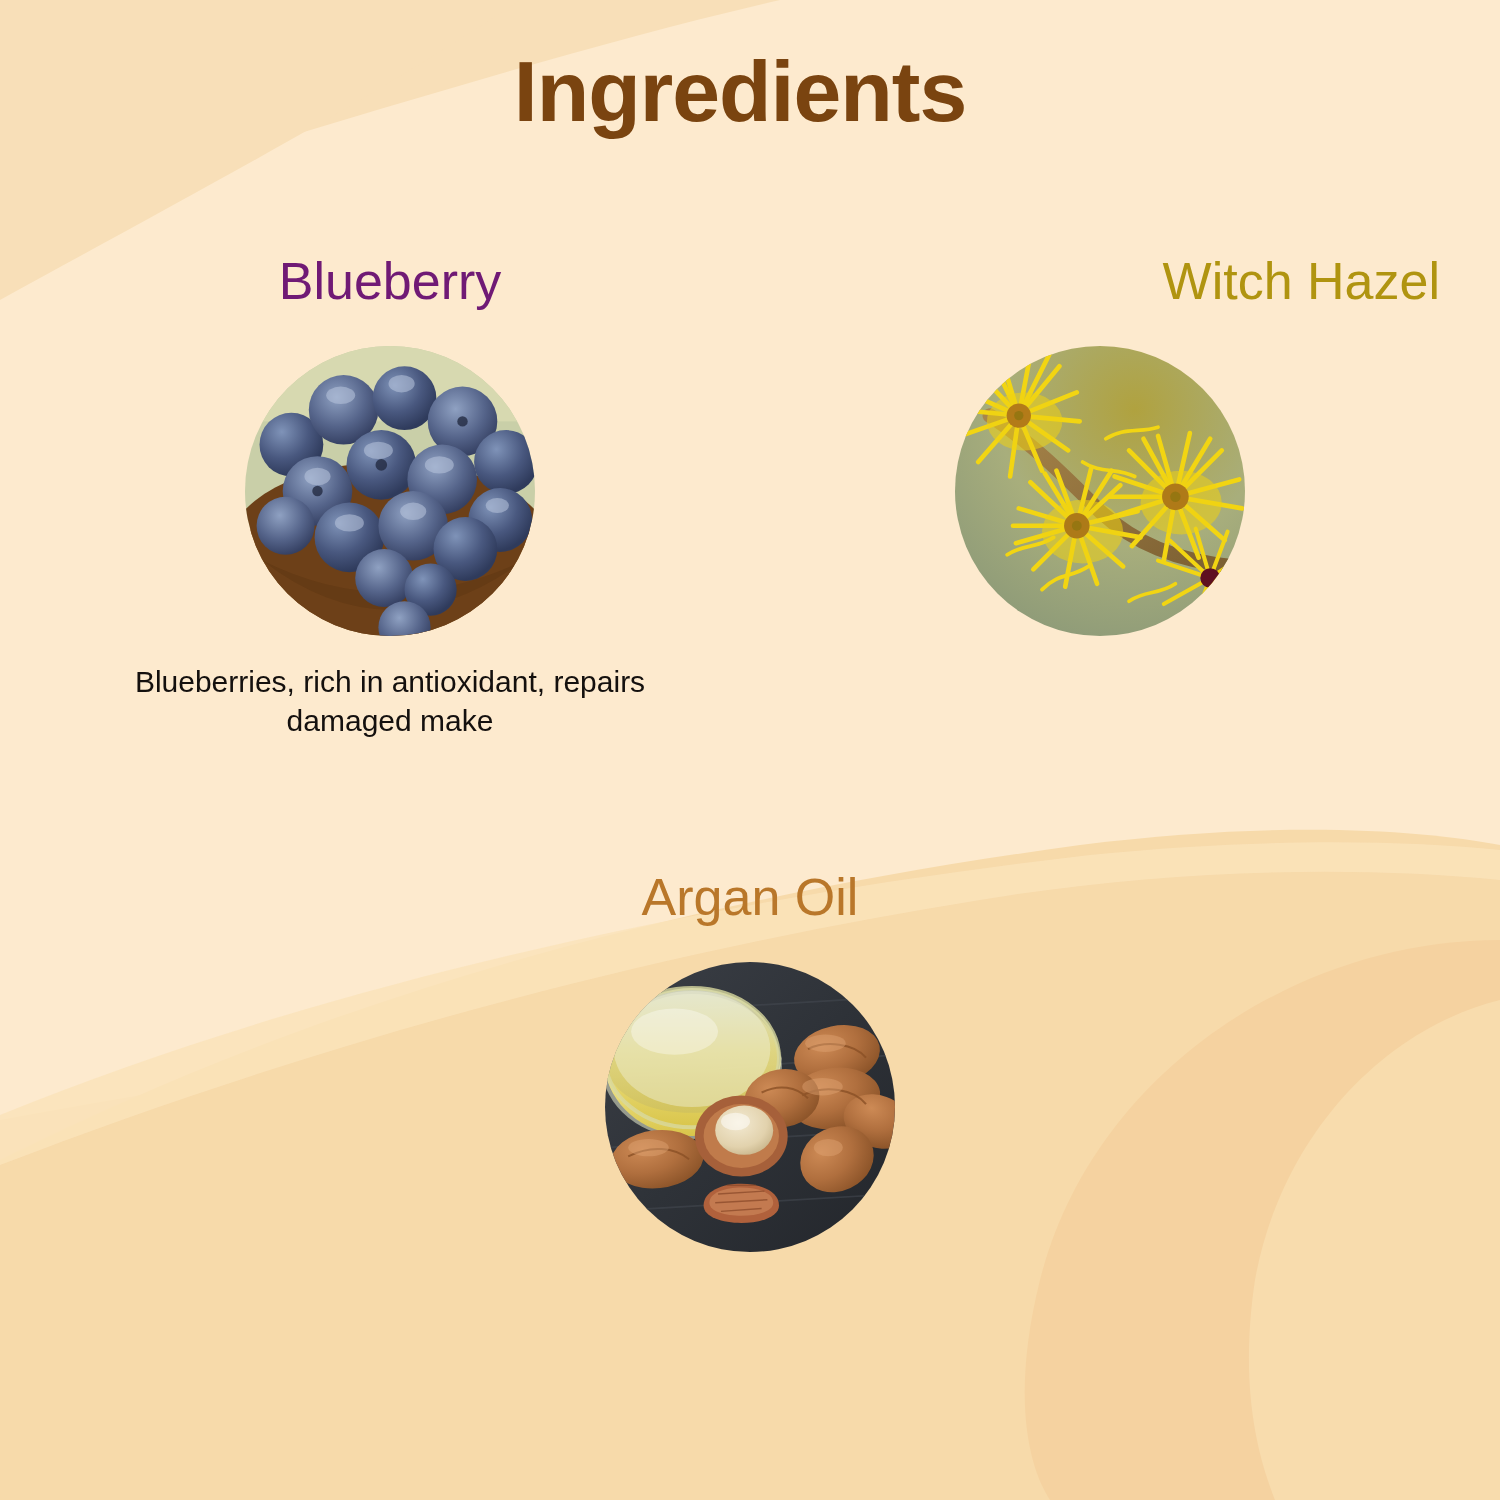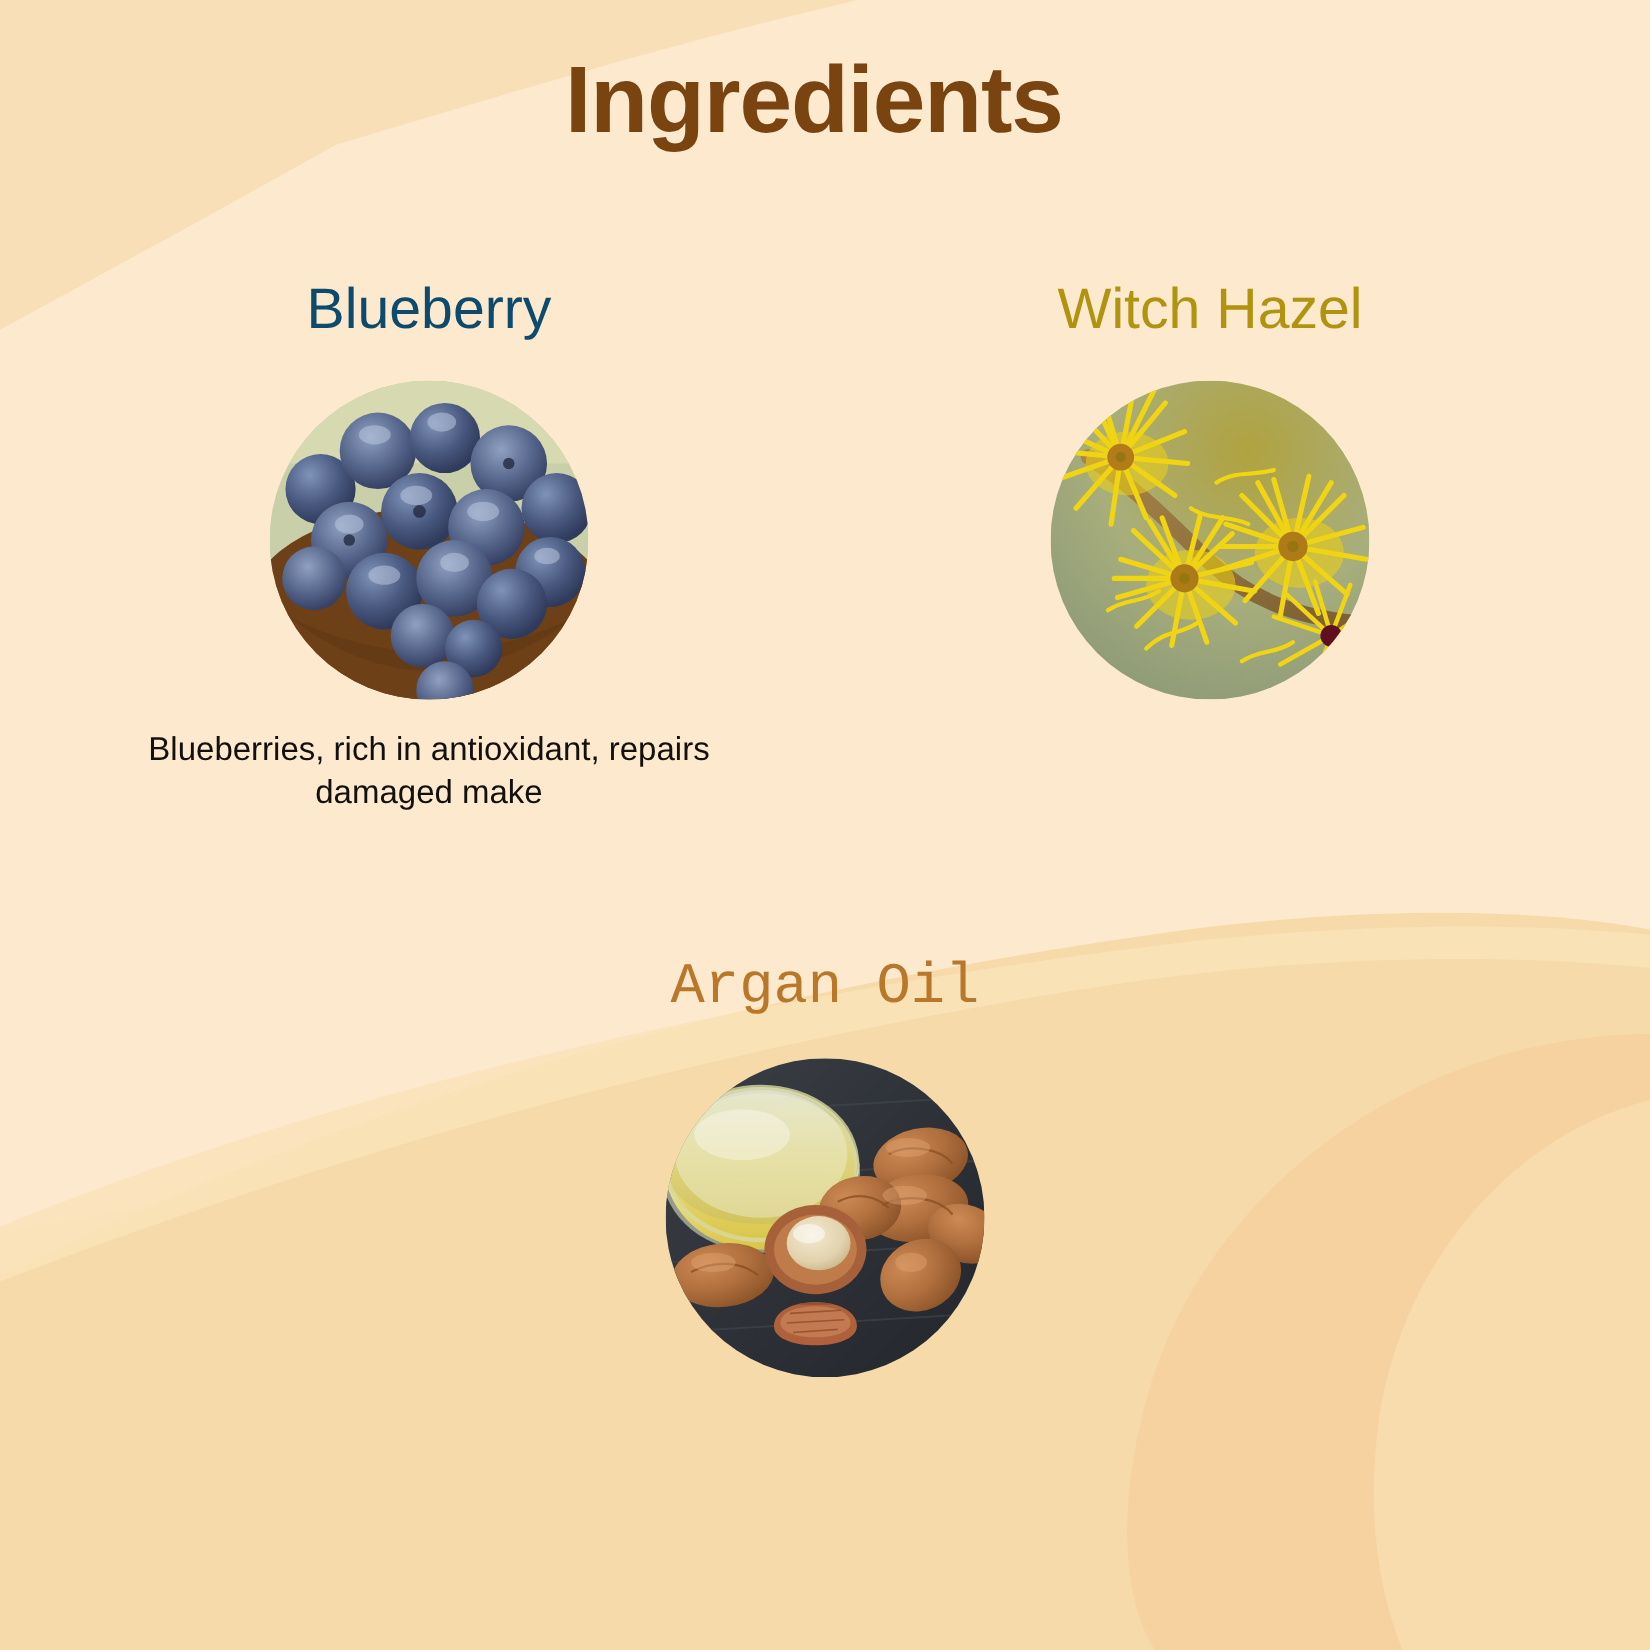--- a/index.html
+++ b/index.html
@@ -54,23 +54,23 @@
   .card-witchhazel{ left: 760px; top: 252px; width: 680px; }
   .card-argan     { left: 410px; top: 868px; width: 680px; }
 
   .card-title {
     font-size: 52px;
     font-weight: 400;
     line-height: 1.15;
     margin: 0 0 34px 0;
     letter-spacing: 0px;
   }
-  .t-blue   { color: #0c4a6e; }
-  .t-olive  { color: #b09410; }
-  .t-brown  { color: #b9772a; font-family: Liberation Mono, monospace; }
+  .t-blue   { color: #701a75; }
+  .t-olive  { color: #b09410; text-align: right; }
+  .t-brown  { color: #b9772a; }
 
   .thumb-wrap {
     display: flex;
     justify-content: center;
     margin-bottom: 26px;
   }
   .thumb {
     position: relative;
     width: 290px;
     height: 290px;

